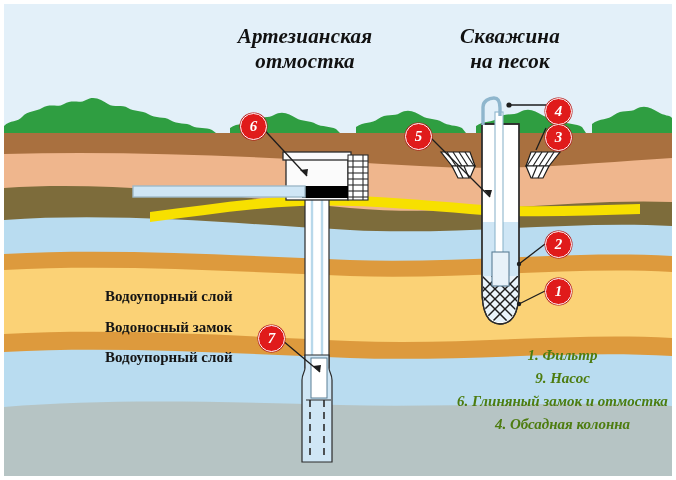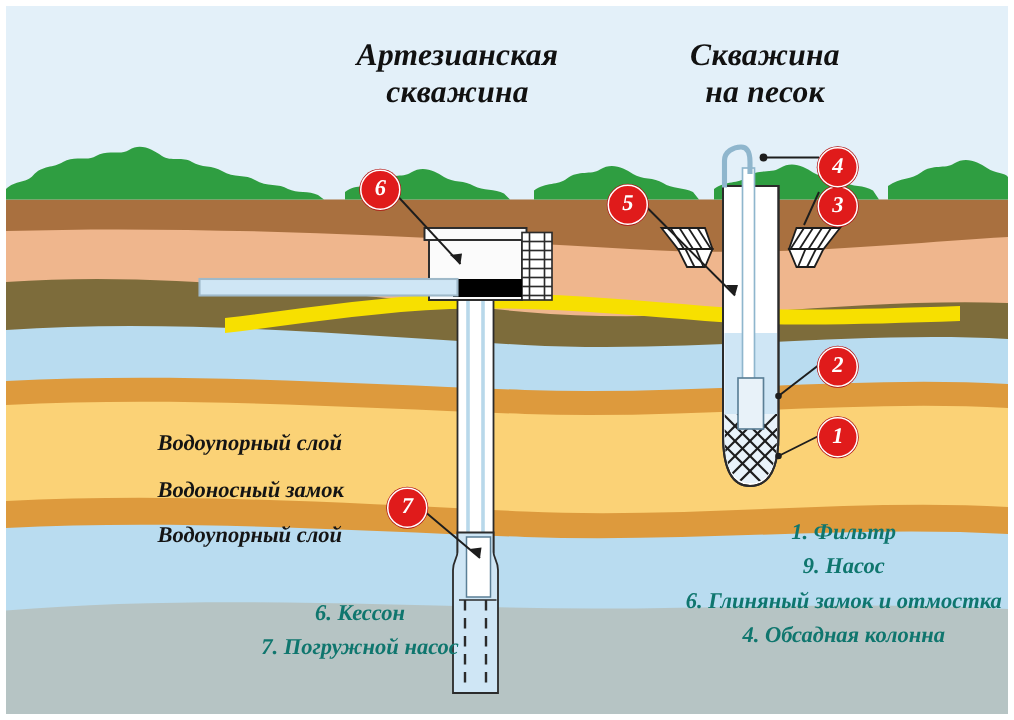--- a/index.html
+++ b/index.html
@@ -16,32 +16,32 @@
     position:absolute;
     font-weight:bold;font-style:italic;
     font-size:21px;line-height:25px;
     color:#111;text-align:center;
     letter-spacing:.2px;
   }
   #title-artesian{left:200px;top:24px;width:210px;}
   #title-sand{left:420px;top:24px;width:180px;}
   .layer-label{
     position:absolute;
-    font-weight:bold;font-style:italic;
+    font-weight:bold;
     font-size:15px;color:#141414;
     white-space:nowrap;
   }
   #lbl-a{left:105px;top:288px;}
   #lbl-b{left:105px;top:319px;}
   #lbl-c{left:105px;top:349px;}
   .legend{
     position:absolute;
     font-weight:bold;font-style:italic;
     font-size:15px;line-height:23px;
-    color:#0f766e;white-space:nowrap;
+    color:#4d7c0f;white-space:nowrap;
   }
   #legend-left{left:140px;top:398px;text-align:center;width:200px;}
   #legend-right{left:455px;top:344px;text-align:center;width:215px;}
   .badge{
     position:absolute;
     width:25px;height:25px;border-radius:50%;
     background:#e01b1b;
     border:1.5px solid #fff;
     box-shadow:0 0 0 .5px #b01010;
     color:#fff;
@@ -205,32 +205,28 @@
       <circle cx="509" cy="105" r="2.6"></circle>
       <polygon points="490,197 484,190 492,190"></polygon>
       <polygon points="307,176 300,170 308,169"></polygon>
       <polygon points="320,372 313,366 321,365"></polygon>
     </g>
 
     <rect x="2" y="2" width="672" height="476" fill="none" stroke="#ffffff" stroke-width="4"></rect>
   </svg>
 
   <div class="ttl" id="title-artesian" style="white-space:pre-line;">Артезианская
-скважина</div>
+отмостка</div>
   <div class="ttl" id="title-sand" style="white-space:pre-line;">Скважина
 на песок</div>
 
   <div class="layer-label" id="lbl-a">Водоупорный слой</div>
   <div class="layer-label" id="lbl-b">Водоносный замок</div>
   <div class="layer-label" id="lbl-c">Водоупорный слой</div>
 
-  <div class="legend" id="legend-left">
-    <div>6. Кессон</div>
-    <div>7. Погружной насос</div>
-  </div>
   <div class="legend" id="legend-right">
     <div>1. Фильтр</div>
     <div>9. Насос</div>
     <div>6. Глиняный замок и отмостка</div>
     <div>4. Обсадная колонна</div>
   </div>
 
   <div class="badge" style="left:545px;top:278px;">1</div>
   <div class="badge" style="left:545px;top:231px;">2</div>
   <div class="badge" style="left:545px;top:124px;">3</div>

